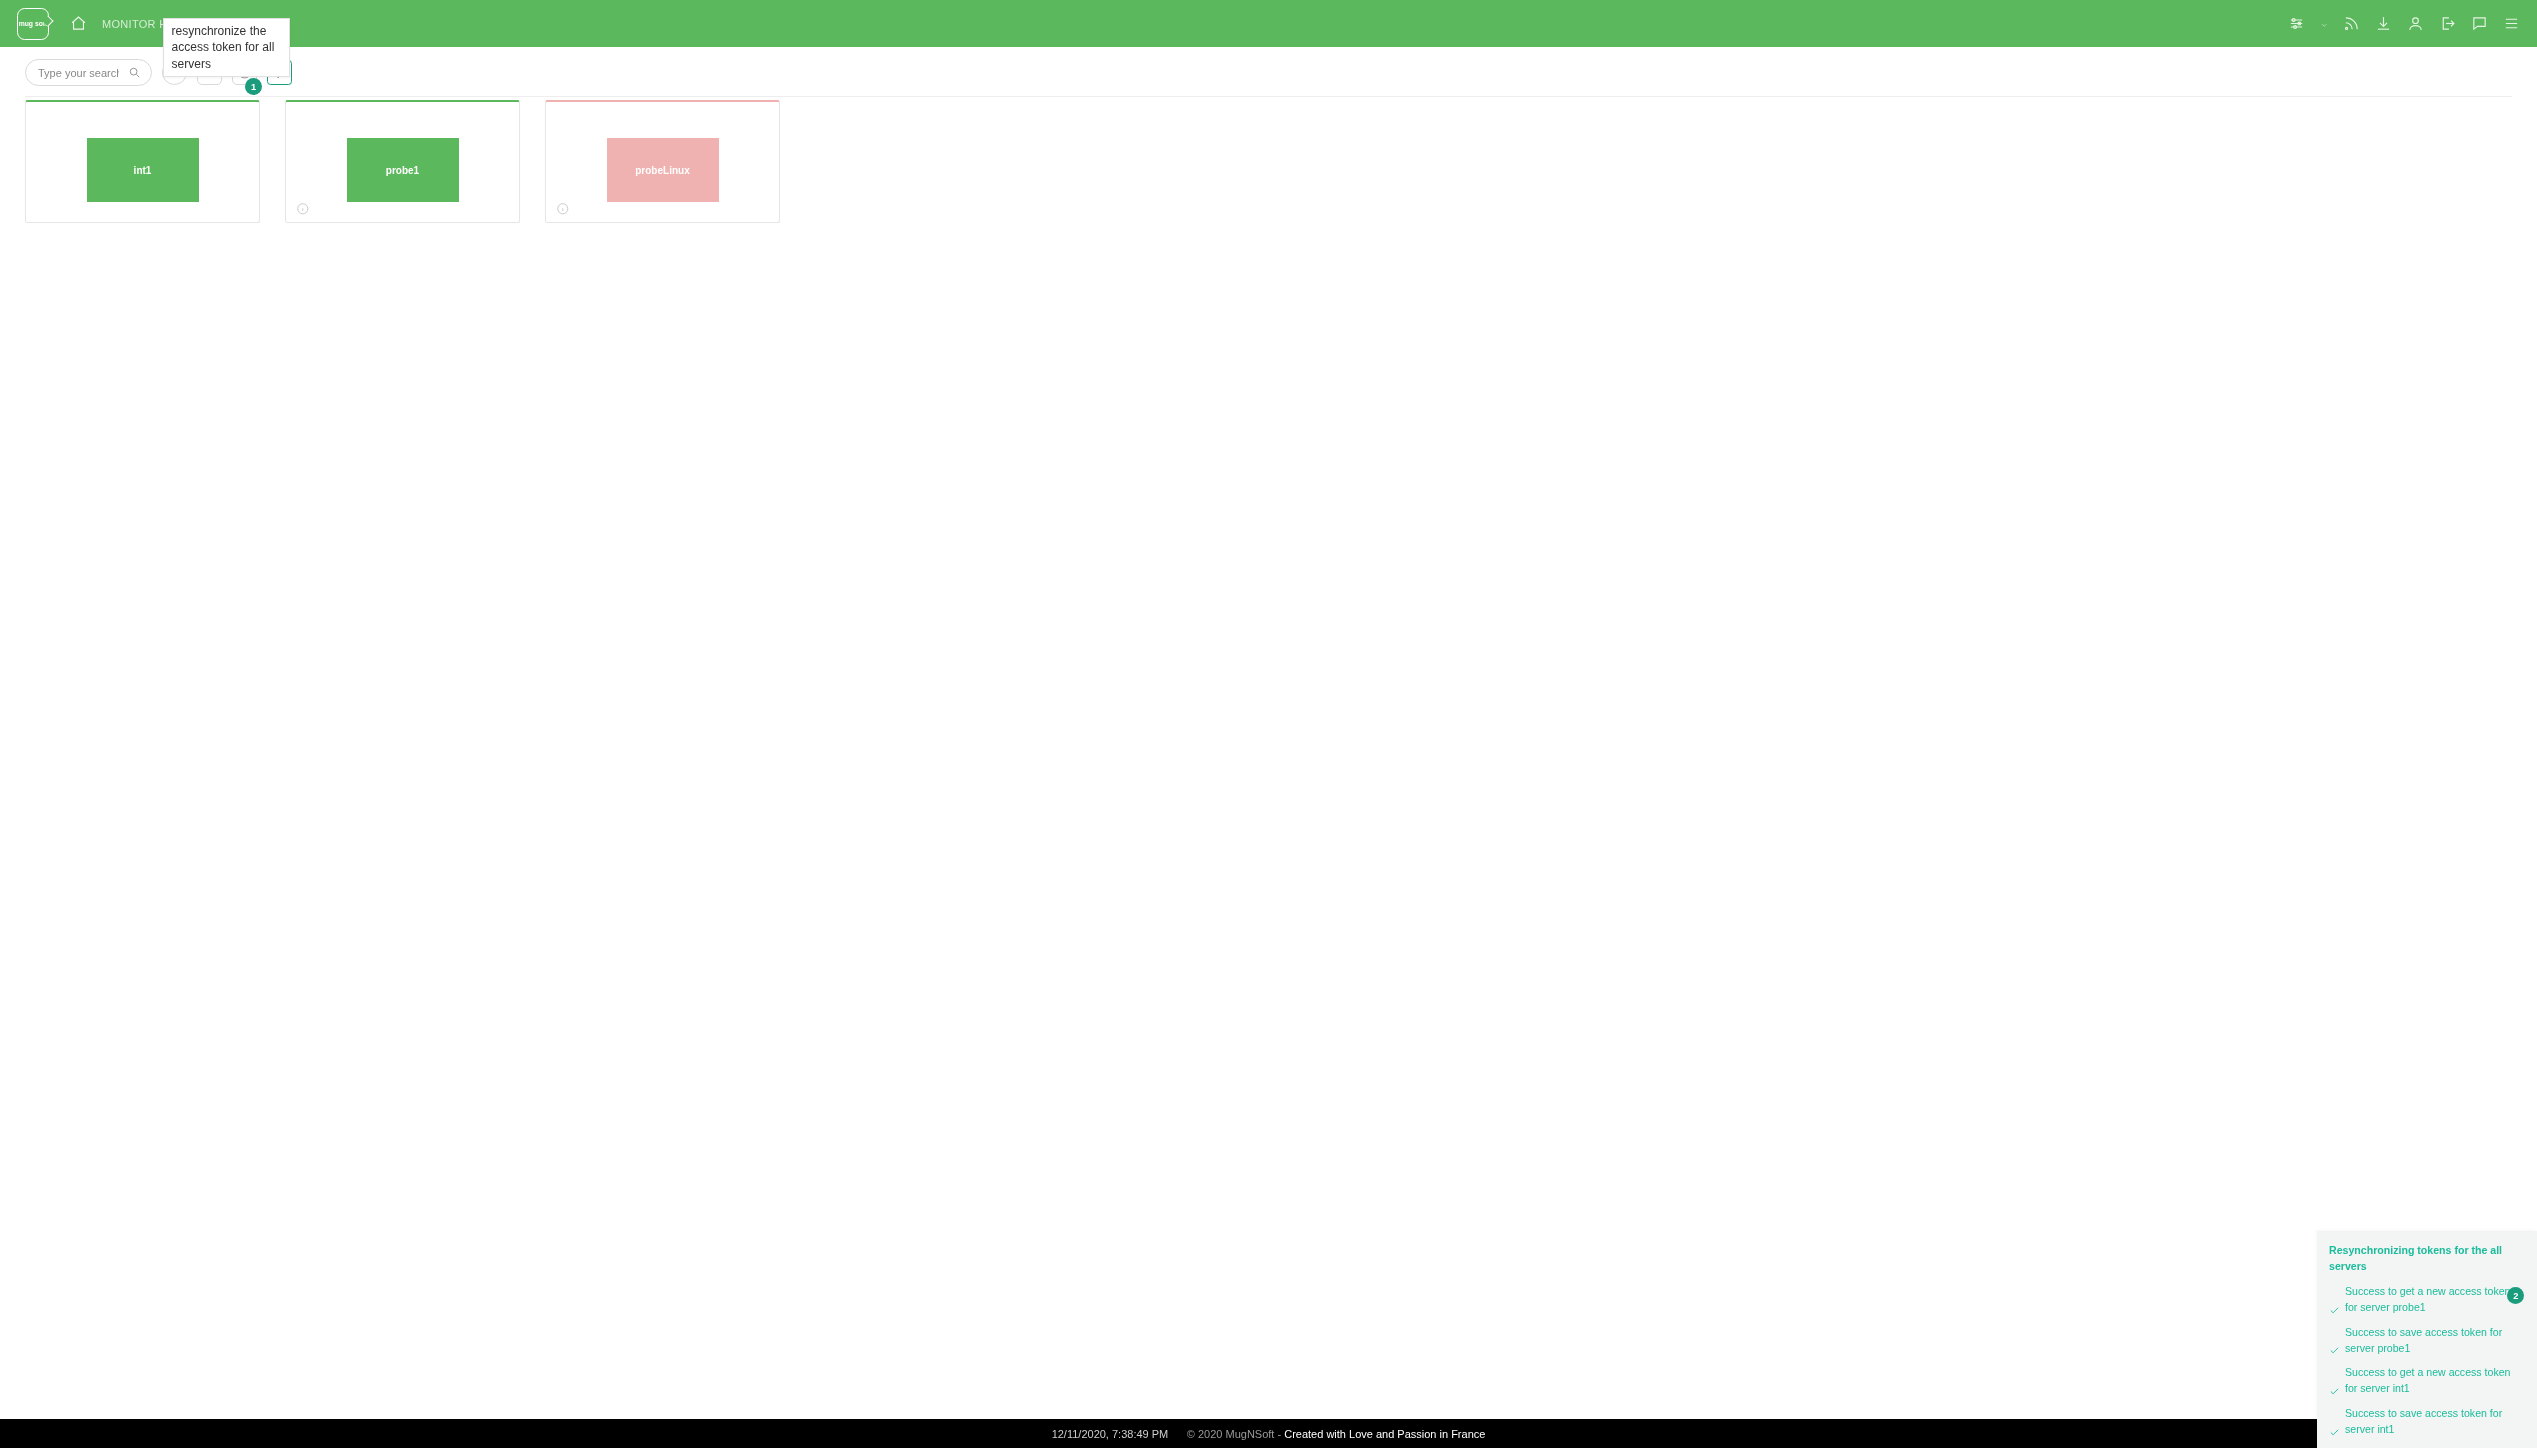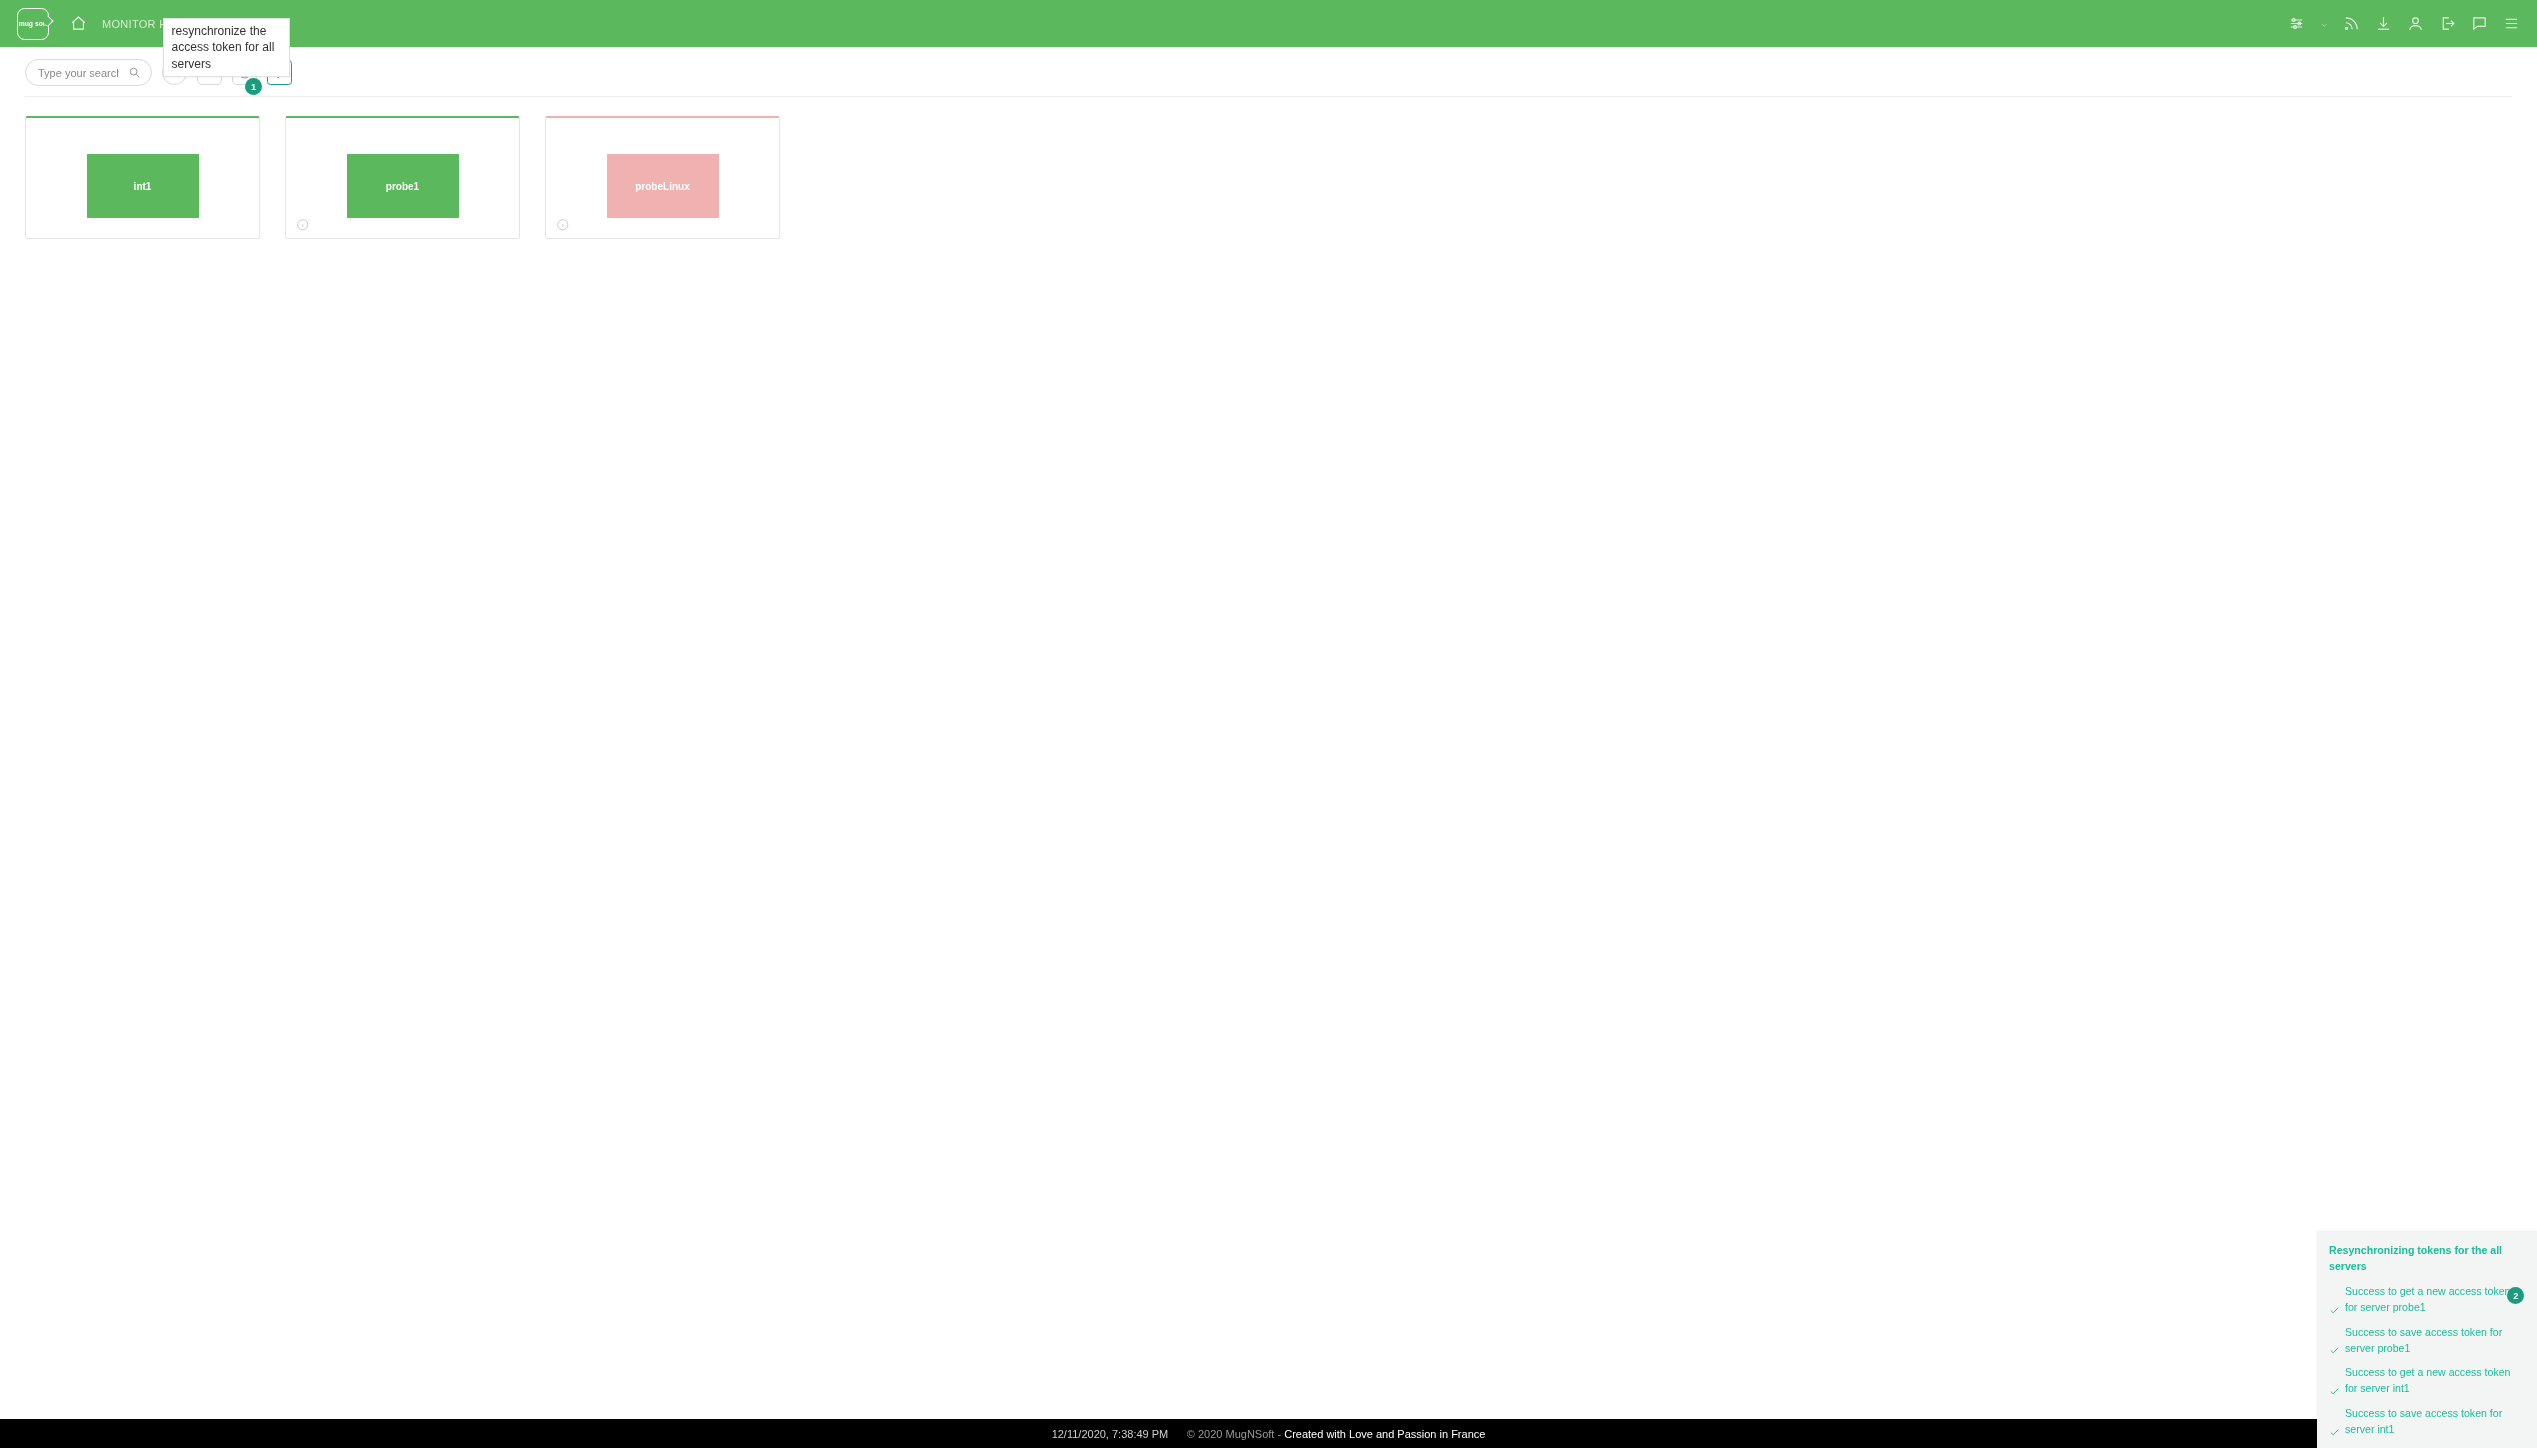--- a/index.html
+++ b/index.html
@@ -92,21 +92,21 @@
   .badge{
     position:absolute;width:17px;height:17px;border-radius:50%;
     background:var(--badge);color:#fff;font-size:9.3px;font-weight:600;
     display:flex;align-items:center;justify-content:center;
   }
   .badge.b1{left:245px;top:78px}
 
   .hr{height:0.8px;background:#eee;margin:0 25px}
 
   
-  .grid{display:flex;gap:25px;padding:20px 25px;flex-wrap:wrap}
+  .grid{display:flex;gap:25px;padding:4px 25px;flex-wrap:wrap}
   .card{
     width:235px;height:123px;border:0.8px solid #e6e6e6;border-radius:2.5px;
     position:relative;display:flex;flex-direction:column;
     align-items:center;justify-content:flex-start;padding-top:36px;
     box-shadow:0 0 1.7px rgba(0,0,0,.03);
   }
   .card.green{border-top:2.5px solid var(--green)}
   .card.pink{border-top:2.5px solid var(--pink)}
   .tile{
     width:112px;height:64px;display:flex;align-items:center;justify-content:center;

